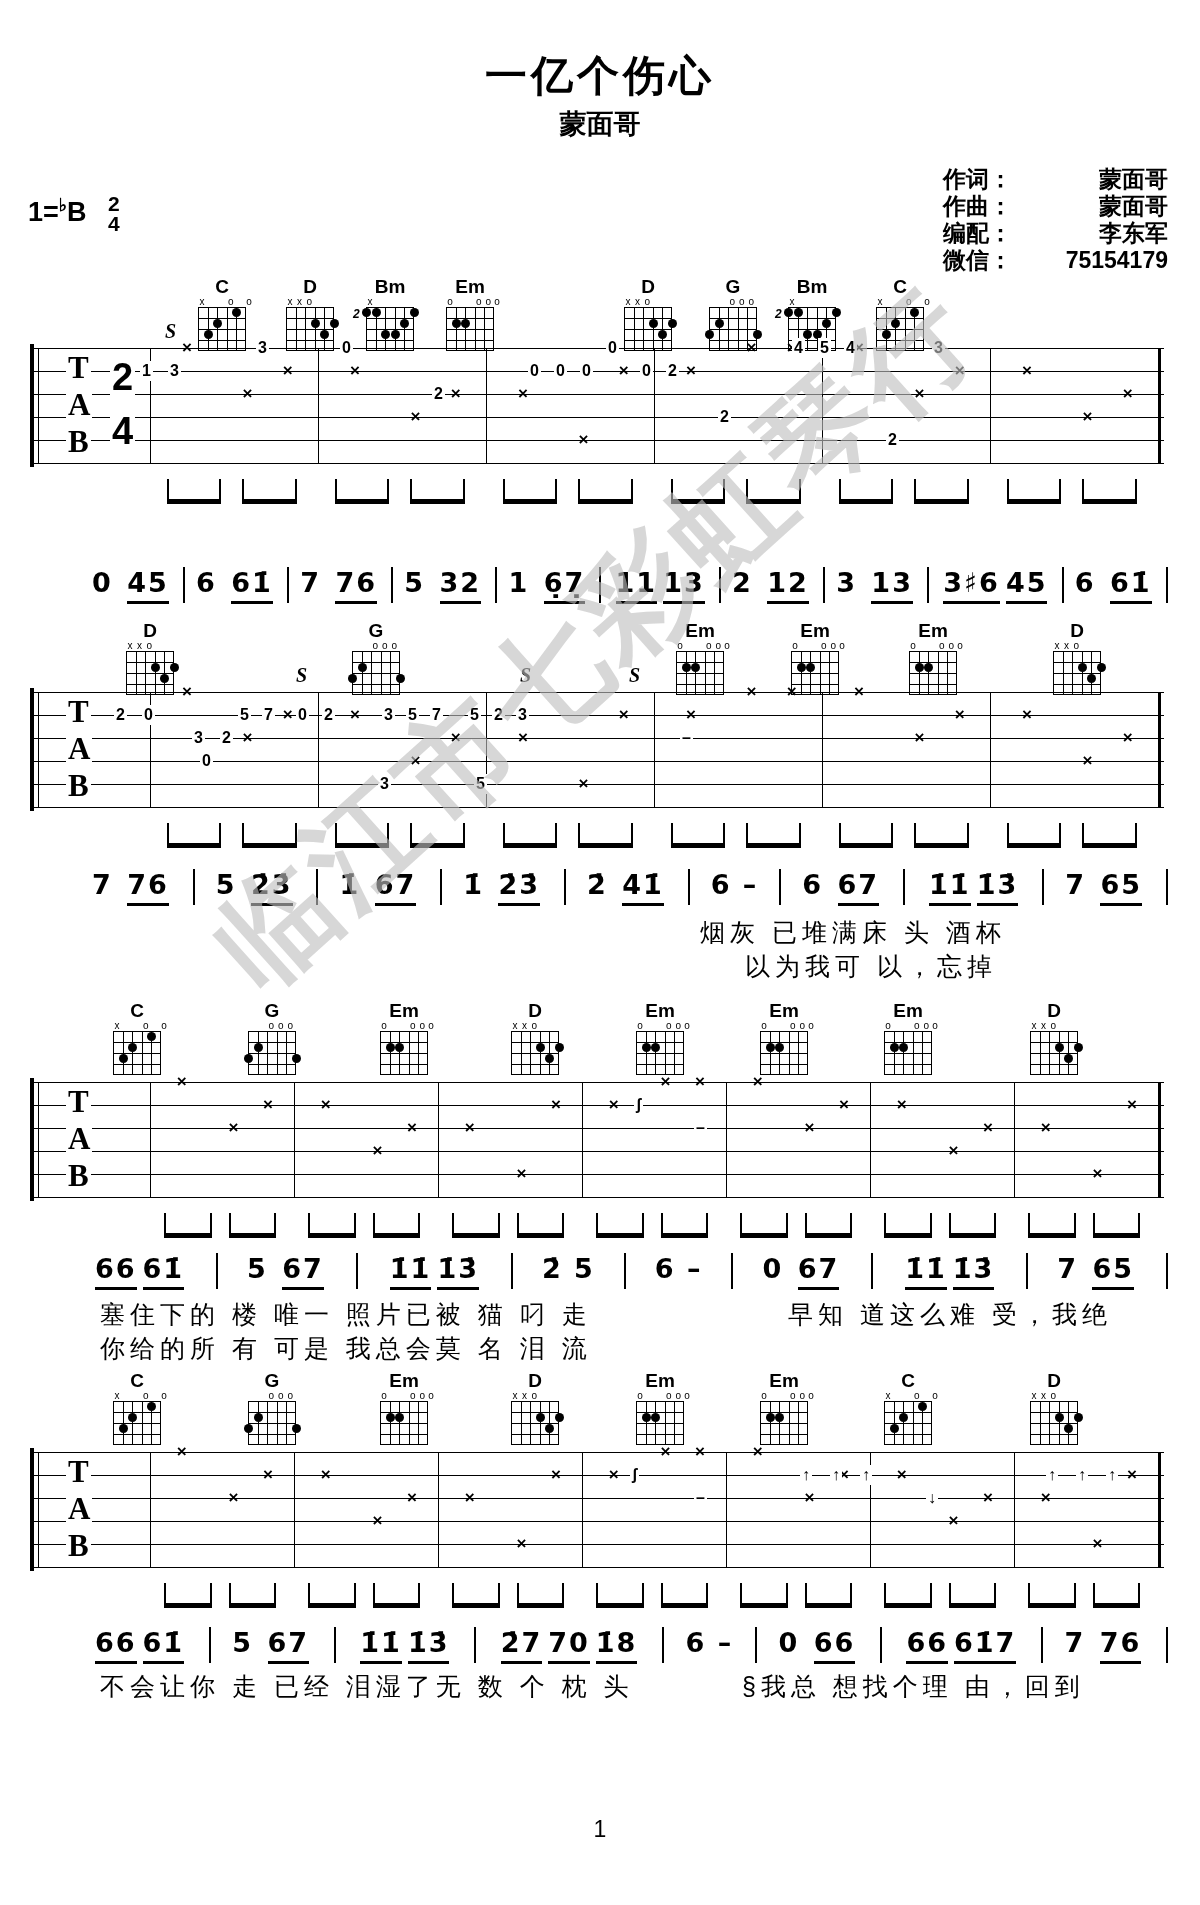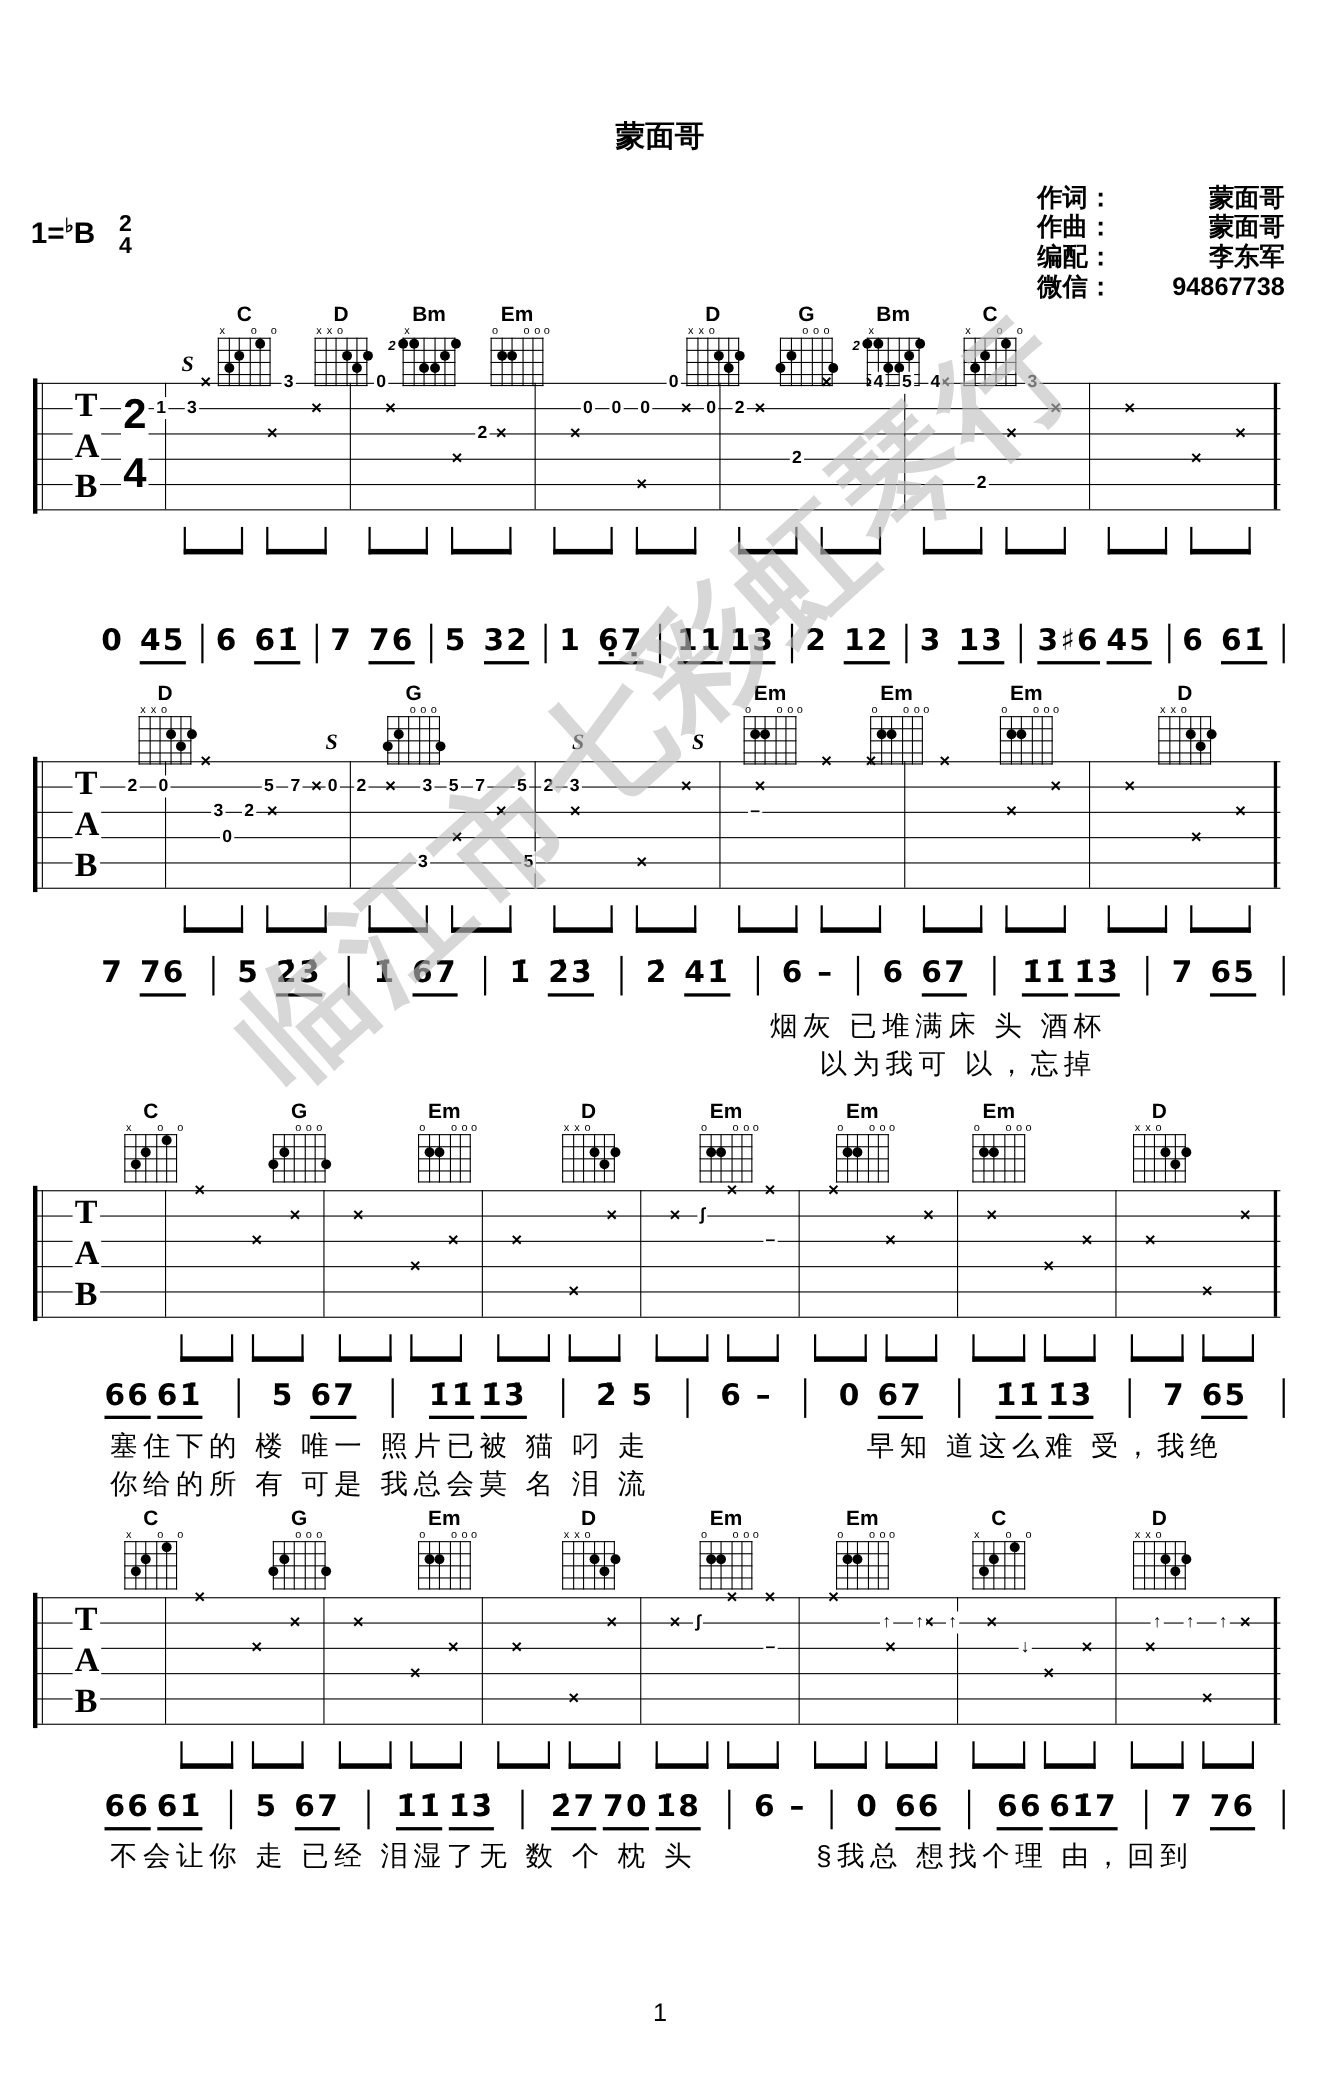--- a/index.html
+++ b/index.html
@@ -62,38 +62,39 @@
                     background:repeating-linear-gradient(90deg,#fff 0 12px,#b5b5b5 12px 13px);}
   .logo-title{font-size:33px;font-weight:bold;line-height:34px;letter-spacing:2px;}
   .logo-domain{font-size:20px;line-height:21px;color:#222;}
 </style>
 </head>
 <body>
 
 <div id="page">
   <div class="watermark">临江市七彩虹琴行</div>
 
+  <div class="title">一亿个伤心</div>
   <div class="artist">蒙面哥</div>
 
   <div class="credits" id="credits">
       <div class="credit-row">
         <span>作词：</span>
         <span>蒙面哥</span>
       </div>
       <div class="credit-row">
         <span>作曲：</span>
         <span>蒙面哥</span>
       </div>
       <div class="credit-row">
         <span>编配：</span>
         <span>李东军</span>
       </div>
       <div class="credit-row">
         <span>微信：</span>
-        <span>94867738</span>
+        <span>75154179</span>
       </div>
     </div>
 
   <div class="keyline">
     <span>1=</span><span class="flat">♭</span><span>B</span>
     <span class="timesig">
       <span>2</span>
       <span>4</span>
     </span>
   </div>

